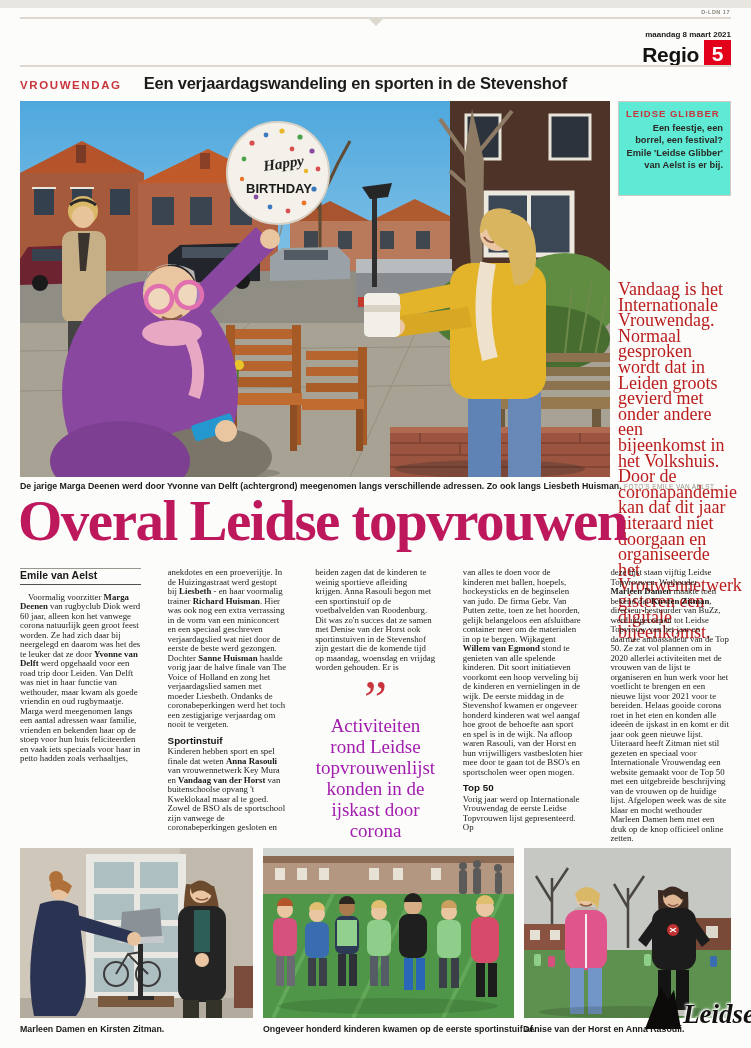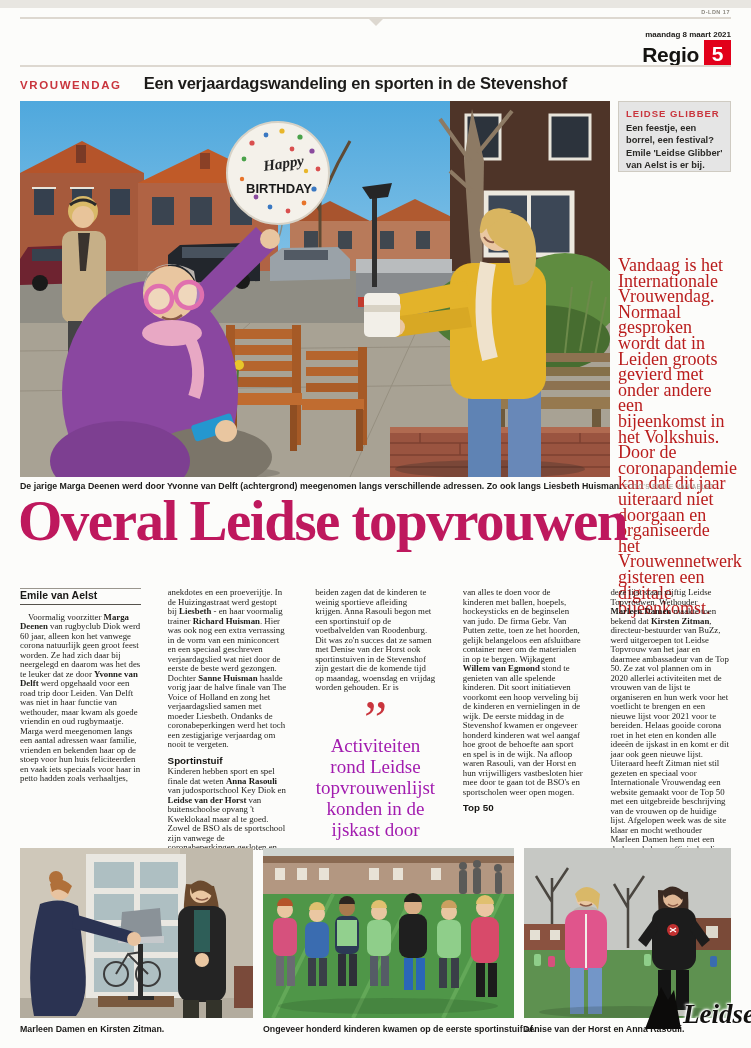--- a/index.html
+++ b/index.html
@@ -20,33 +20,33 @@
   .header-rule{position:absolute;left:20px;right:20px;top:57px;border-top:2px solid #ddd8d0;}
 
   .kicker{position:absolute;left:20px;top:66px;width:711px;white-space:nowrap;}
   .kicker-label{color:#c9353d;font-weight:bold;font-size:11.5px;letter-spacing:1.6px;margin-right:7px;}
   .kicker-text{color:#1c1b19;font-weight:bold;font-size:16.5px;letter-spacing:-.2px;padding-left:15px;}
 
   
   .main-photo{position:absolute;left:20px;top:93px;width:590px;height:376px;}
   .main-photo svg{display:block;}
   .sidebar{position:absolute;left:618px;top:93px;width:113px;}
-  .promo-box{border:1px solid #cfcbc2;background:#e5e5e5;padding:6px 7px 0;}
+  .promo-box{border:1px solid #cfcbc2;background:#5eead4;padding:6px 7px 24px;}
   .promo-title{color:#c9353d;font-size:9.5px;font-weight:bold;letter-spacing:1px;margin-bottom:3px;}
-  .promo-text{font-size:9.3px;font-weight:600;color:#2b2a27;line-height:1.32;}
+  .promo-text{font-size:9.3px;font-weight:600;color:#2b2a27;line-height:1.32;text-align:right;}
   .intro{margin-top:86px;font-family:"Liberation Serif",serif;font-size:18px;line-height:15.6px;color:#b91c1c;}
 
   .main-caption{position:absolute;left:20px;top:473px;width:711px;font-size:8.8px;font-weight:bold;color:#1c1b19;}
   .credit{font-weight:normal;color:#9b968c;font-size:6.5px;letter-spacing:.4px;}
 
   .headline{position:absolute;left:18px;top:480px;margin:0;width:720px;
             font-family:"Liberation Serif",serif;font-weight:bold;font-size:57px;letter-spacing:-1.5px;color:#be185d;}
 
   
-  .article{position:absolute;left:20px;top:580px;width:711px;height:277px;display:flex;gap:27px;}
+  .article{position:absolute;left:20px;top:560px;width:711px;height:277px;display:flex;gap:27px;}
   .col{width:131.8px;overflow:hidden;font-family:"Liberation Serif",serif;font-size:8.8px;
        line-height:9.5px;color:#1d1c19;}
   .col p{margin:0;}
   .col p.indent{text-indent:8px;}
   .b{font-weight:bold;}
   .byline{font-family:"Liberation Sans",sans-serif;font-weight:bold;font-size:10.5px;color:#191816;
           border-top:1px solid #9a968e;border-bottom:1px solid #55524c;padding:2px 0 3px;margin-bottom:8px;}
   .subhead{font-family:"Liberation Sans",sans-serif;font-weight:bold;font-size:9.8px;margin:6px 0 2px;color:#161512;}
   .pullquote{margin-top:12px;text-align:center;}
   .q{display:block;color:#c9353d;font-family:"Liberation Serif",serif;font-size:52px;line-height:30px;height:30px;}
@@ -323,32 +323,33 @@
   <h1 class="headline">Overal Leidse topvrouwen</h1>
 
   <div class="article">
     <div class="col">
       <div class="byline">Emile van Aelst</div>
       <p class="indent"><span>Voormalig voorzitter </span><span class="b">Marga Deenen</span><span> van rugbyclub Diok werd 60 jaar, alleen kon het vanwege corona natuurlijk geen groot feest worden. Ze had zich daar bij neergelegd en daarom was het des te leuker dat ze door </span><span class="b">Yvonne van Delft</span><span> werd opgehaald voor een road trip door Leiden. Van Delft was niet in haar functie van wethouder, maar kwam als goede vriendin en oud rugbymaatje. Marga werd meegenomen langs een aantal adressen waar familie, vrienden en bekenden haar op de stoep voor hun huis feliciteerden en vaak iets speciaals voor haar in petto hadden zoals verhaaltjes,</span></p>
     </div>
     <div class="col">
       <p><span>anekdotes en een proeverijtje. In de Huizingastraat werd gestopt bij </span><span class="b">Liesbeth</span><span> - en haar voormalig trainer </span><span class="b">Richard Huisman</span><span>. Hier was ook nog een extra verrassing in de vorm van een miniconcert en een speciaal geschreven verjaardagslied wat niet door de eerste de beste werd gezongen. Dochter </span><span class="b">Sanne Huisman</span><span> haalde vorig jaar de halve finale van The Voice of Holland en zong het verjaardagslied samen met moeder Liesbeth. Ondanks de coronabeperkingen werd het toch een zestigjarige verjaardag om nooit te vergeten.</span></p>
       <h3 class="subhead">Sportinstuif</h3>
-      <p><span>Kinderen hebben sport en spel finale dat weten </span><span class="b">Anna Rasouli</span><span> van judosportschool Key Diok en </span><span class="b">Leidse van der Horst</span><span> van buitenschoolse opvang 't Kweklokaal maar al te goed. Zowel de BSO als de sportschool zijn vanwege de coronabeperkingen gesloten en</span></p>
+      <p><span>Kinderen hebben sport en spel finale dat weten </span><span class="b">Anna Rasouli</span><span> van vrouwennetwerk Key Mura en </span><span class="b">Vandaag van der Horst</span><span> van buitenschoolse opvang 't Kweklokaal maar al te goed. Zowel de BSO als de sportschool zijn vanwege de coronabeperkingen gesloten en</span></p>
     </div>
     <div class="col">
       <p><span>beiden zagen dat de kinderen te weinig sportieve afleiding krijgen. Anna Rasouli begon met een sportinstuif op de voetbalvelden van Roodenburg. Dit was zo'n succes dat ze samen met Denise van der Horst ook sportinstuiven in de Stevenshof zijn gestart die de komende tijd op maandag, woensdag en vrijdag worden gehouden. Er is</span></p>
       <div class="pullquote">
         <span class="q">”</span>
         <span class="q-text">Activiteiten rond Leidse topvrouwenlijst konden in de ijskast door corona</span>
       </div>
     </div>
     <div class="col">
       <p><span>van alles te doen voor de kinderen met ballen, hoepels, hockeysticks en de beginselen van judo. De firma Gebr. Van Putten zette, toen ze het hoorden, gelijk belangeloos een afsluitbare container neer om de materialen in op te bergen. Wijkagent </span><span class="b">Willem van Egmond</span><span> stond te genieten van alle spelende kinderen. Dit soort initiatieven voorkomt een hoop verveling bij de kinderen en vernielingen in de wijk. De eerste middag in de Stevenshof kwamen er ongeveer honderd kinderen wat wel aangaf hoe groot de behoefte aan sport en spel is in de wijk. Na afloop waren Rasouli, van der Horst en hun vrijwilligers vastbesloten hier mee door te gaan tot de BSO's en sportscholen weer open mogen.</span></p>
       <h3 class="subhead">Top 50</h3>
+      <p><span>Vorig jaar werd op Internationale Vrouwendag de eerste Leidse Topvrouwen lijst gepresenteerd. Op</span></p>
     </div>
     <div class="col">
       <p><span>deze lijst staan vijftig Leidse Topvrouwen. Wethouder </span><span class="b">Marleen Damen</span><span> maakte toen bekend dat </span><span class="b">Kirsten Zitman</span><span>, directeur-bestuurder van BuZz, werd uitgeroepen tot Leidse Topvrouw van het jaar en daarmee ambassadeur van de Top 50. Ze zat vol plannen om in 2020 allerlei activiteiten met de vrouwen van de lijst te organiseren en hun werk voor het voetlicht te brengen en een nieuwe lijst voor 2021 voor te bereiden. Helaas gooide corona roet in het eten en konden alle ideeën de ijskast in en komt er dit jaar ook geen nieuwe lijst. Uiteraard heeft Zitman niet stil gezeten en speciaal voor Internationale Vrouwendag een website gemaakt voor de Top 50 met een uitgebreide beschrijving van de vrouwen op de huidige lijst. Afgelopen week was de site klaar en mocht wethouder Marleen Damen hem met een druk op de knop officieel online zetten.</span></p>
     </div>
   </div>
 
   <div class="photos">
 
     <svg width="233" height="170" viewBox="0 0 233 170">
       <rect width="233" height="170" fill="#cfc8ba"></rect>

